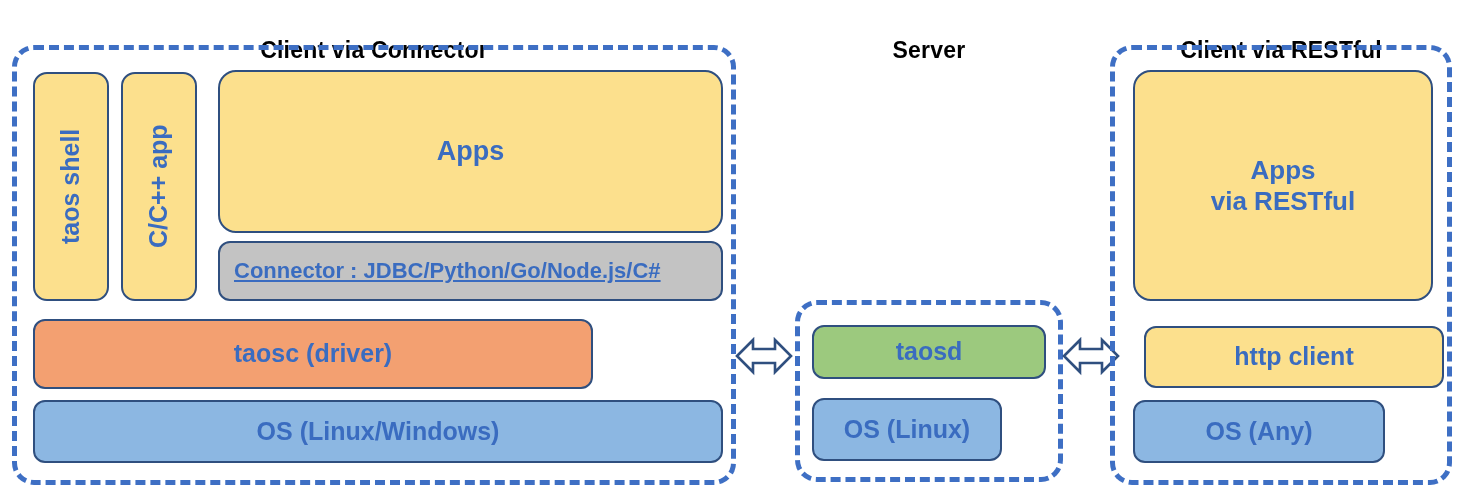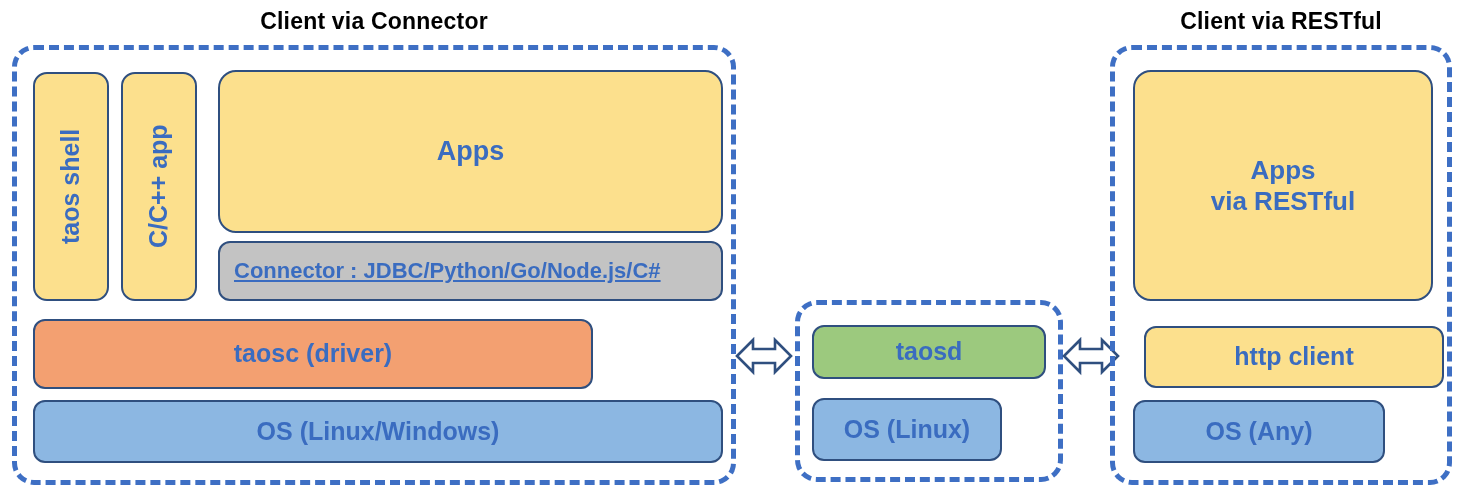--- a/index.html
+++ b/index.html
@@ -19,20 +19,21 @@
 
   
   .section-title {
     position: absolute;
     text-align: center;
     font-weight: bold;
     font-size: 23px;
     color: #000000;
     letter-spacing: 0.2px;
     white-space: nowrap;
+    margin-top: 29px;
   }
 
   
   .group-frame {
     position: absolute;
     border: 5px dashed #3E6FC4;
     border-radius: 22px;
     box-sizing: border-box;
     background: transparent;
   }
@@ -75,20 +76,21 @@
   }
   .arrow svg { display: block; }
 </style>
 </head>
 <body>
 
 <div id="stage">
 
   <div class="section-title" style="left:12px; top:8px; width:724px;">Client via Connector</div>
 
+  <div class="section-title" style="left:795px; top:8px; width:268px;">Server</div>
 
   <div class="section-title" style="left:1110px; top:8px; width:342px;">Client via RESTful</div>
 
   <div class="group-frame" style="left:12px; top:45px; width:724px; height:440px;"></div>
 
   <div class="node yellow vertical" style="left:33px; top:72px; width:76px; height:229px; font-size:25px;">taos shell</div>
 
   <div class="node yellow vertical" style="left:121px; top:72px; width:76px; height:229px; font-size:25px;">C/C++ app</div>
 
   <div class="node yellow" style="left:218px; top:70px; width:505px; height:163px; font-size:27px; border-radius:18px;">Apps</div>

